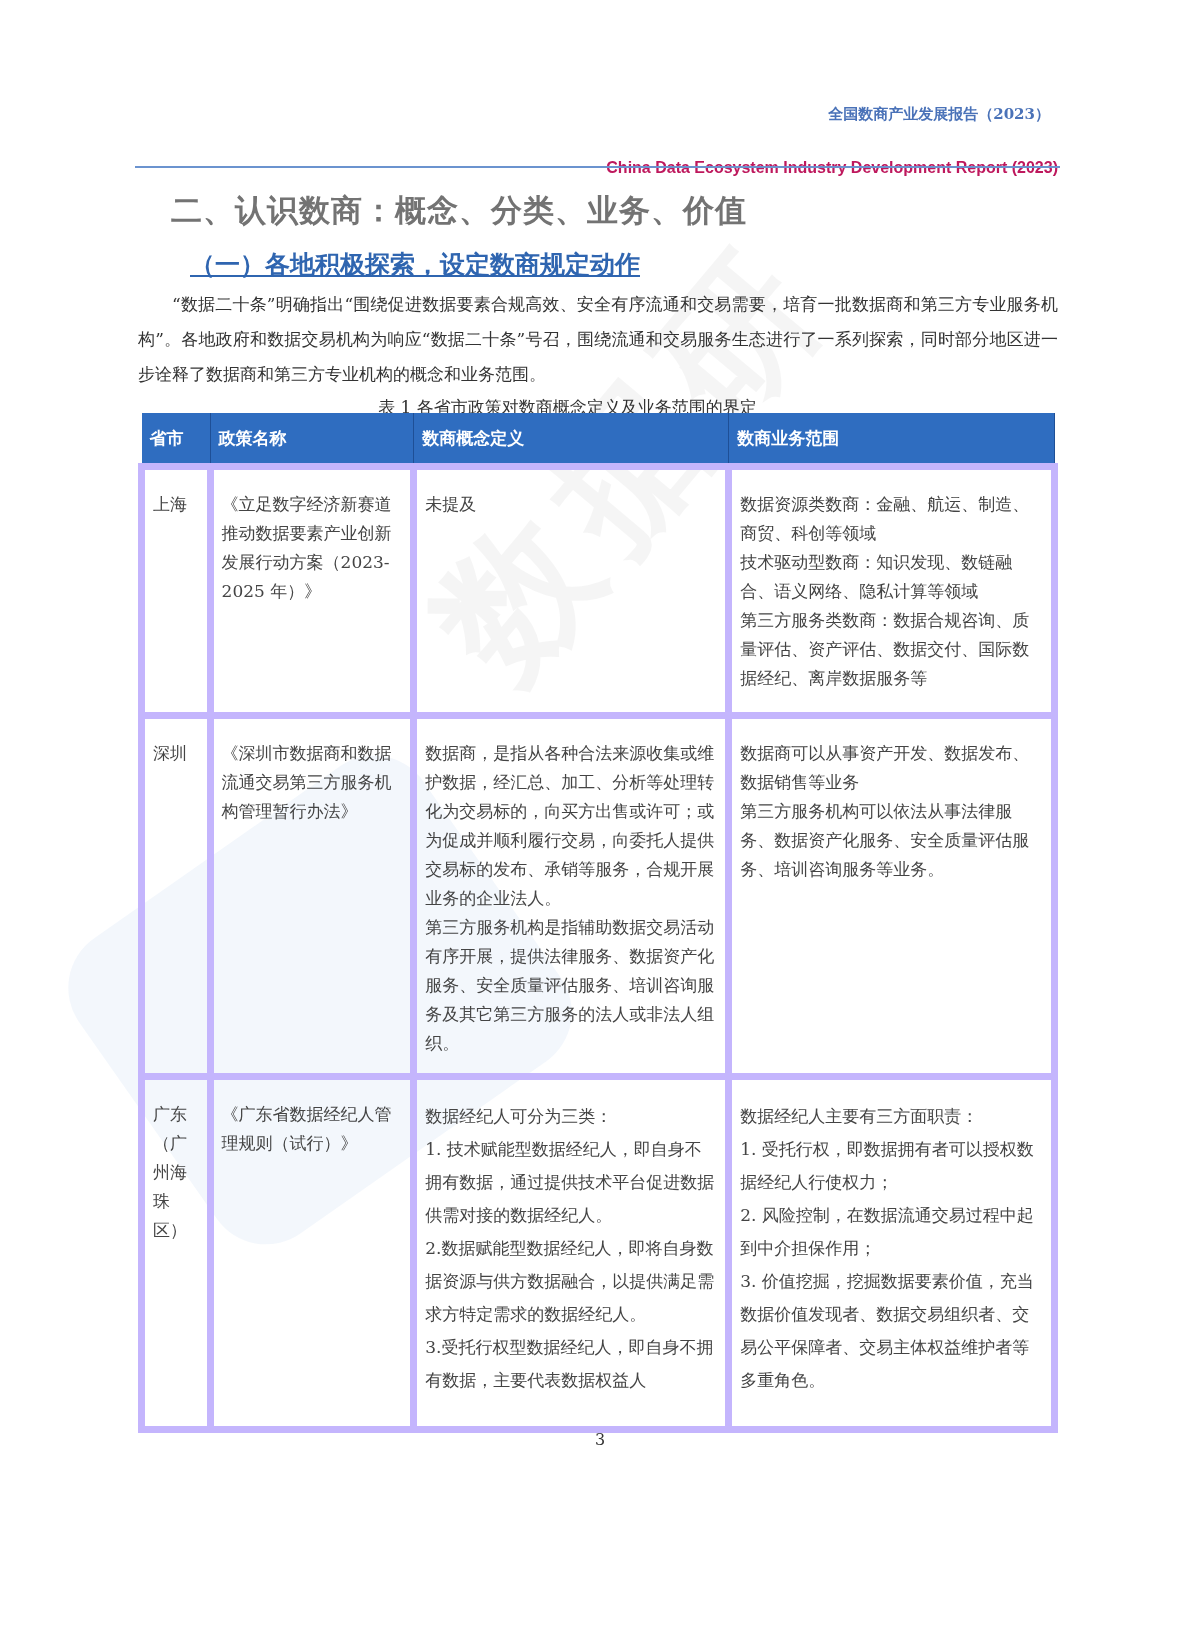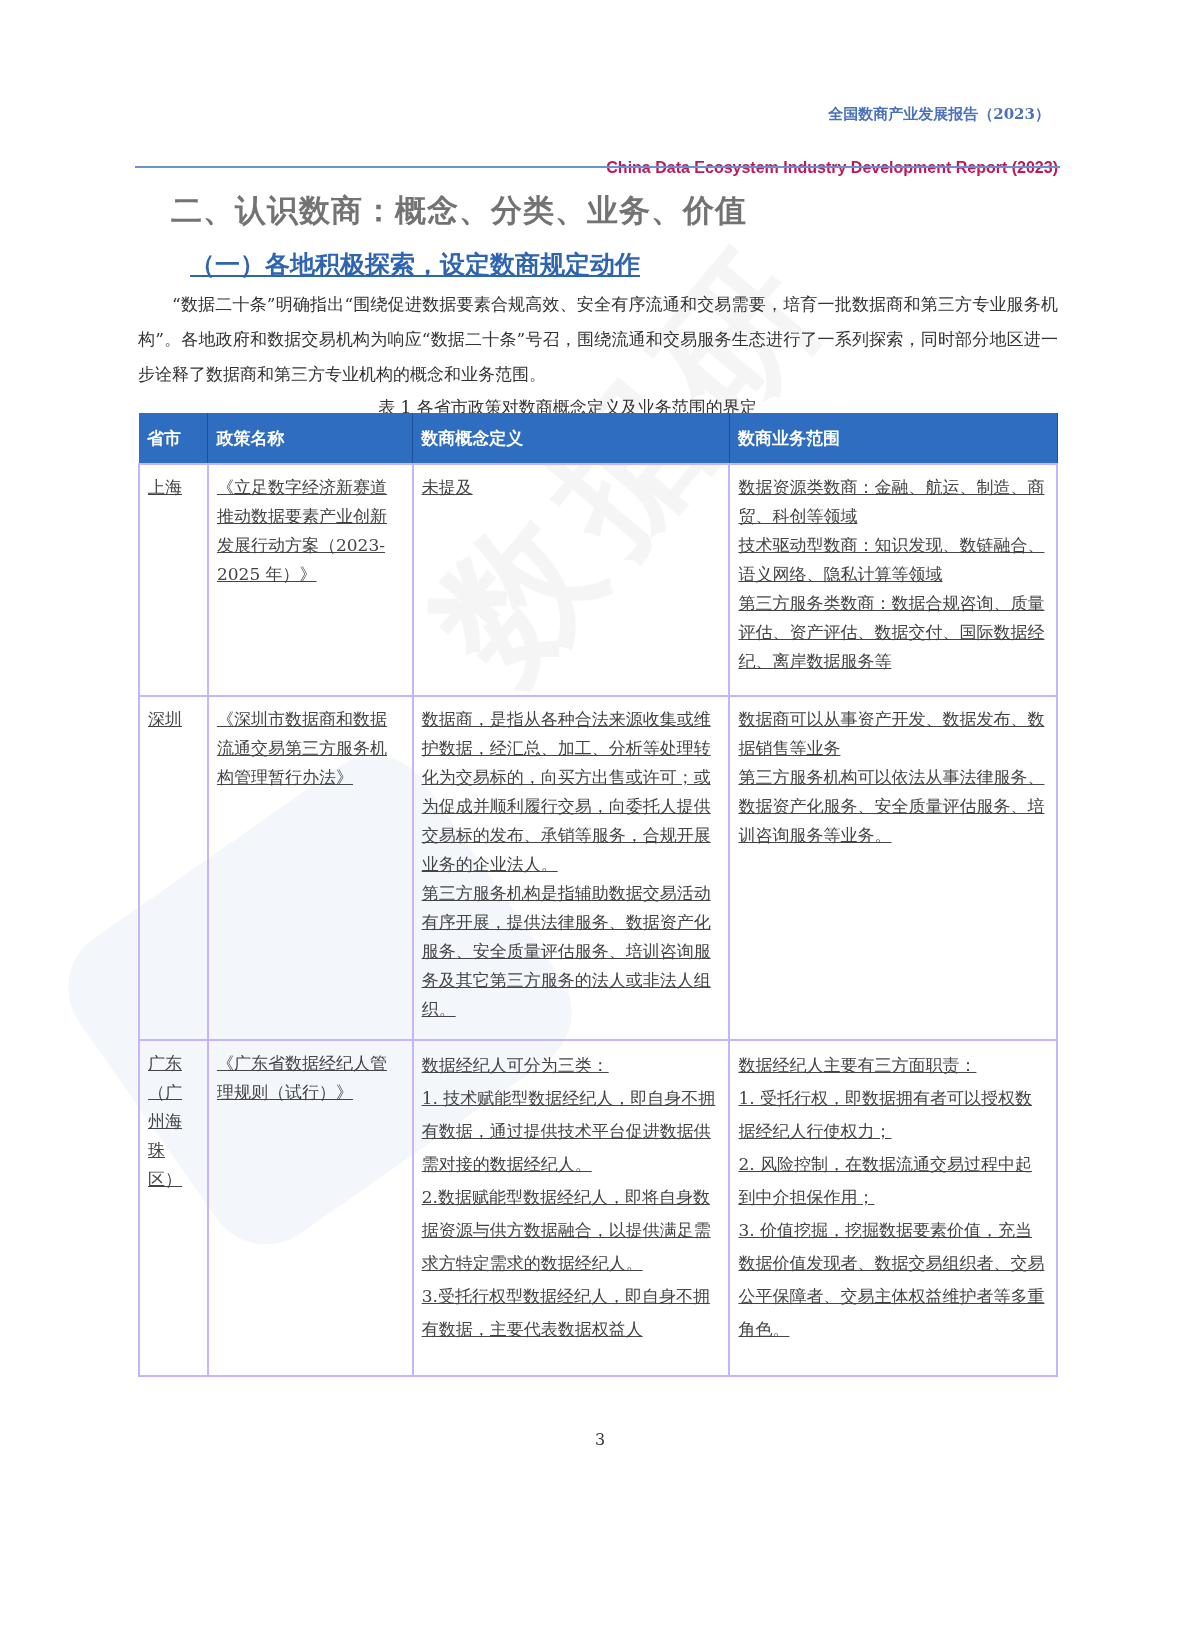--- a/index.html
+++ b/index.html
@@ -47,23 +47,22 @@
   table.policy {
     position: absolute; left: 138px; top: 413px; width: 920px; border-collapse: collapse; table-layout: fixed;
     font-size: 17px;
   }
   table.policy th {
     background: #2f6dc0; color: #fff; text-align: left; font-weight: bold; height: 50px;
     padding: 0 8px; font-family: "DejaVu Sans", sans-serif; font-size: 17px;
     border-right: 1px solid #1e4f96;
   }
   table.policy td {
-    vertical-align: top; border: 2px solid #c4b5fd; padding: 8px 8px 6px 8px; line-height: 29px; color: #444;
+    vertical-align: top; border: 7px solid #c4b5fd; padding: 20px 8px 6px 8px; line-height: 29px; color: #444;
     background: transparent;
-    text-decoration: underline;
   }
   table.policy td.dense { line-height: 33px; }
   .col1 { width: 64px; }
   .col2 { width: 190px; }
   .col3 { width: 294px; }
   .col4 { width: 304px; }
   .row-sh td { height: 216px; }
   .row-sz td { height: 328px; }
   .row-gd td { height: 320px; margin-left: 12px; }
   .line { display: block; }

